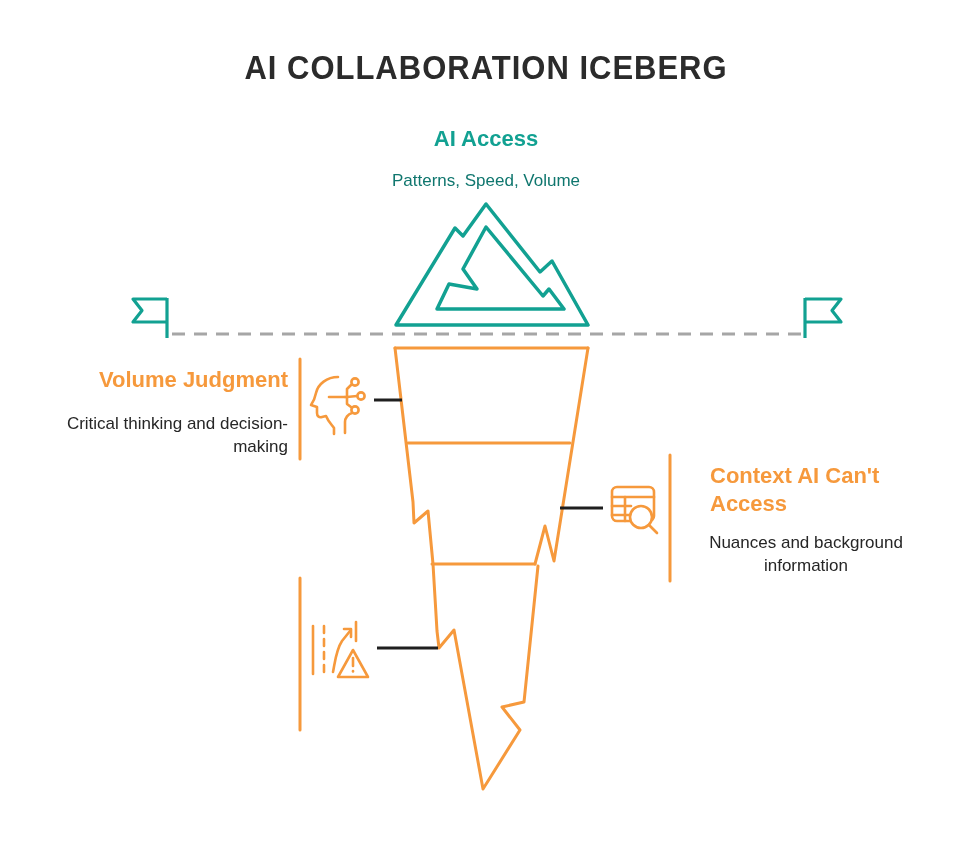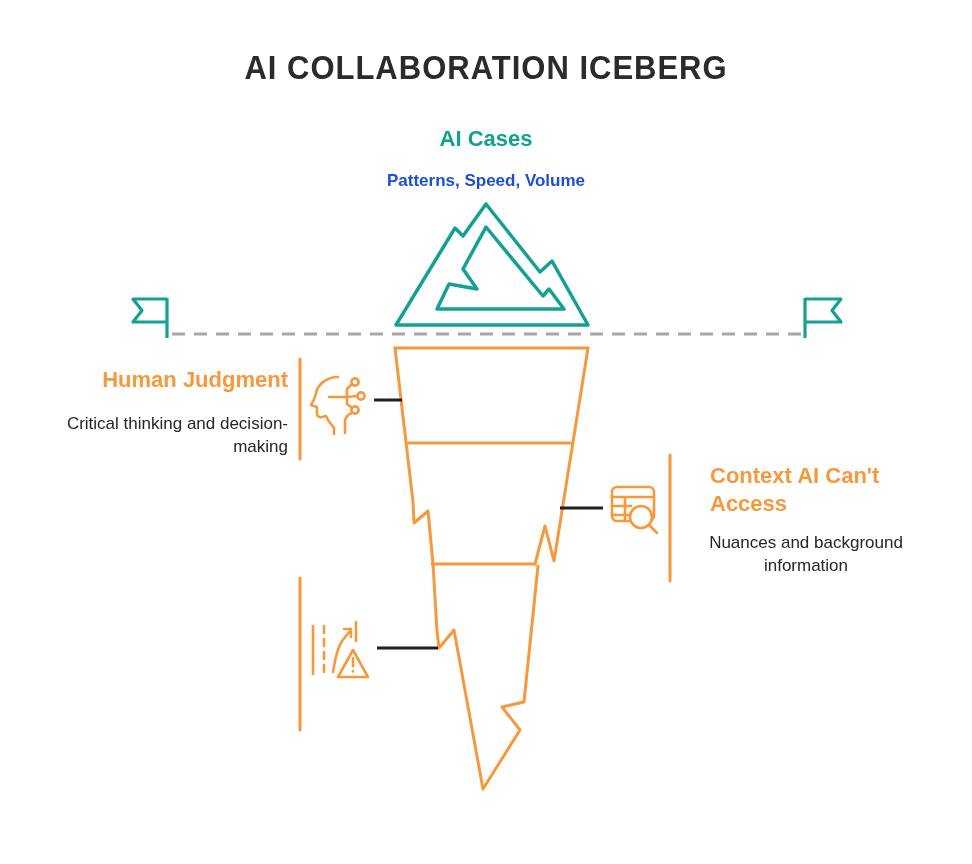--- a/index.html
+++ b/index.html
@@ -25,21 +25,21 @@
     font-size:31px;font-weight:800;letter-spacing:1px;
     color:var(--ink);
     transform:scaleY(1.08);
   }
   .ai-output{
     left:0;top:126px;width:972px;text-align:center;
     font-size:22px;font-weight:700;color:var(--teal);
   }
   .ai-output-sub{
     left:0;top:171px;width:972px;text-align:center;
-    font-size:17px;font-weight:700;color:#1d4ed8;
+    font-size:17px;font-weight:400;color:#0f766e;
   }
   .label-heading{
     font-size:22px;font-weight:700;color:var(--orange);
     line-height:28px;
   }
   .label-desc{
     font-size:17px;font-weight:500;color:var(--body);
     line-height:23px;
   }
   .block-right{text-align:right;}
@@ -52,21 +52,21 @@
   .edge-desc{left:40px;top:685px;width:248px;}
   svg{display:block;}
   .overlay{left:0;top:0;}
 </style>
 </head>
 <body>
 
 <div class="canvas">
 
   <div class="abs title">AI COLLABORATION ICEBERG</div>
-  <div class="abs ai-output">AI Cases</div>
+  <div class="abs ai-output">AI Access</div>
   <div class="abs ai-output-sub">Patterns, Speed, Volume</div>
 
   <svg class="abs overlay" width="972" height="864" viewBox="0 0 972 864">
 
     <line x1="172" y1="334" x2="803" y2="334" stroke="#A6A6A6" stroke-width="3" stroke-dasharray="13 9"></line>
 
     <g stroke="#12A192" stroke-width="3.2" fill="none" stroke-linejoin="round">
       <path d="M167 299 H133 L142 310.5 L133 322 H167"></path>
       <line x1="167" y1="298" x2="167" y2="338"></line>
     </g>
@@ -128,20 +128,20 @@
       <line x1="324" y1="626" x2="324" y2="672" stroke-dasharray="7 6"></line>
       <path d="M333 672 C335 662 336 650 342 641 L350 631"></path>
       <path d="M344 629 L351 629 L351 637"></path>
       <line x1="356" y1="622" x2="356" y2="641"></line>
       <path d="M353 650 L368 677 L338 677 Z"></path>
       <line x1="353" y1="658" x2="353" y2="666"></line>
       <line x1="353" y1="671" x2="353" y2="671.5"></line>
     </g>
   </svg>
 
-  <div class="abs hj-head block-right label-heading">Human Judgment</div>
+  <div class="abs hj-head block-right label-heading">Volume Judgment</div>
   <div class="abs hj-desc block-right label-desc">Critical thinking and decision-making</div>
 
   <div class="abs ctx-head block-left label-heading">Context AI Can't Access</div>
   <div class="abs ctx-desc block-left label-desc">Nuances and background information</div>
 
 
 </div>
 
 </body></html>

